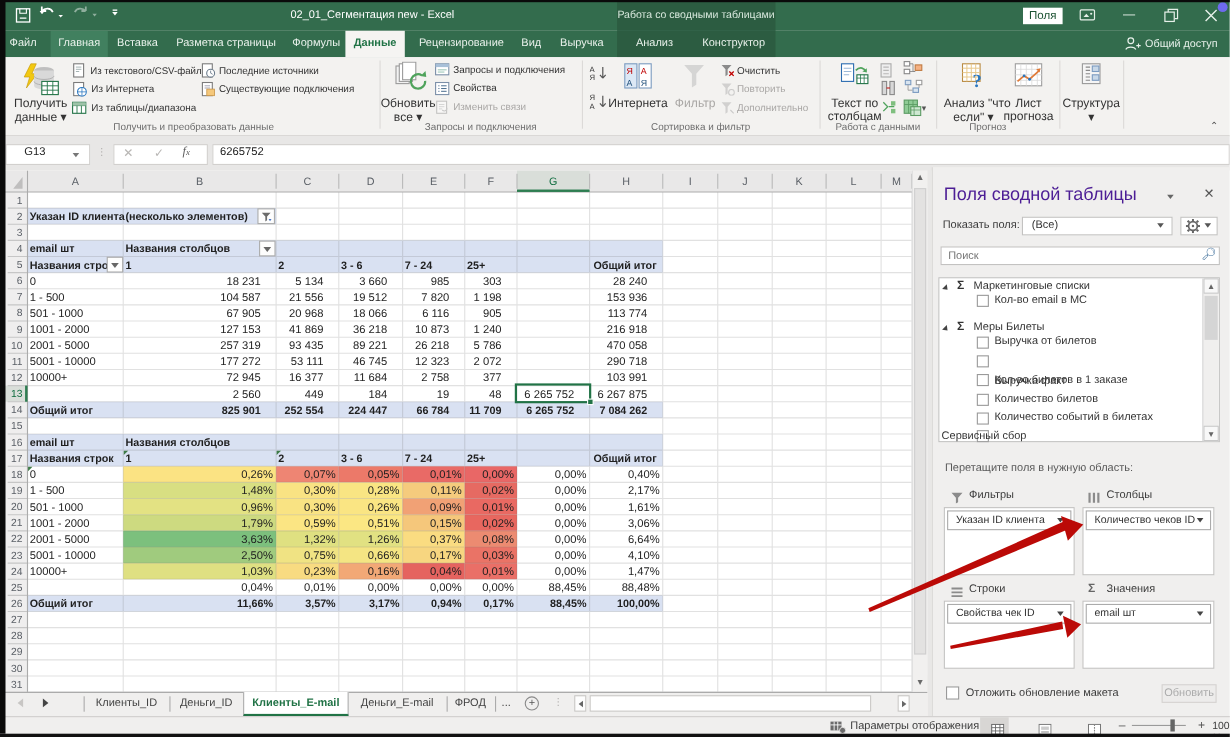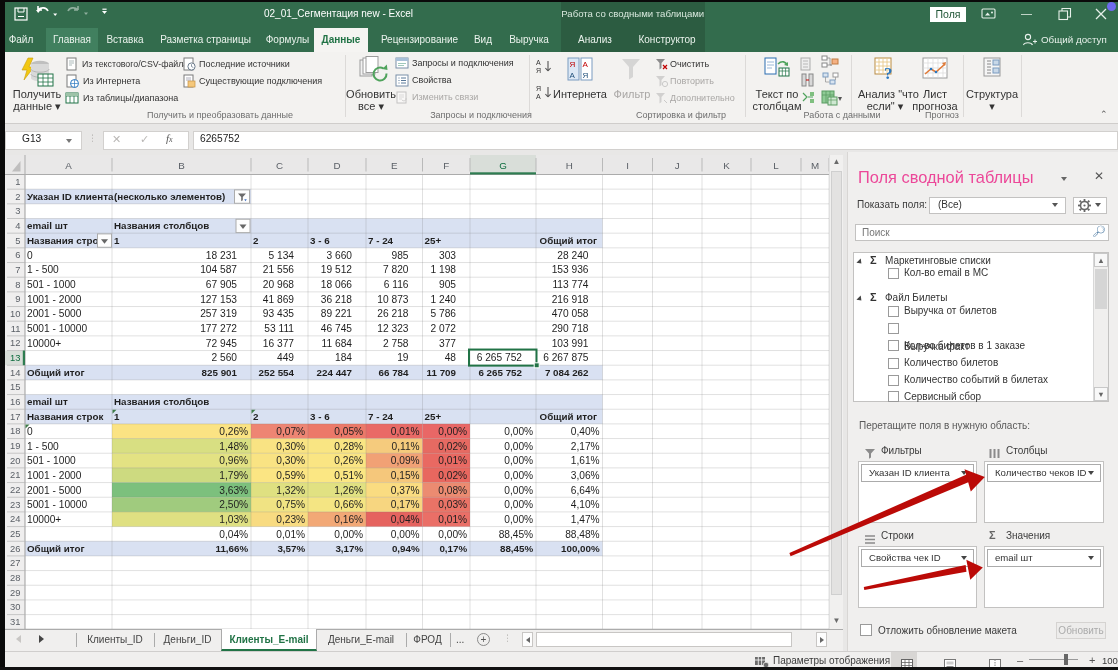--- a/index.html
+++ b/index.html
@@ -14,21 +14,21 @@
 .winbtn { top:0px; height:28px; color:#E6F0E9; font-size:13px; line-height:26px; }
 #bluedot { left:1107px; top:2px; width:9px; height:9px; border-radius:50%; background:#6E6AEE; }
 
 #tabrow { left:0; top:28px; width:1118px; height:24px; background:#336C4D; }
 .rtab { position:absolute; top:28px; height:24px; color:#EAF2EC; font-size:10px; line-height:23px; text-align:center; }
 #tab-glav { background:#41805F; }
 #tab-dan { background:#F5F4F2; color:#217346; font-weight:bold; }
 #ctxtabs { position:absolute; left:561px; top:28px; width:143.5px; height:24px; background:#2C5C41; }
 
 #ribbon { left:0; top:52px; width:1118px; height:71.5px; background:#F3F2F0; border-bottom:1px solid #CFCDCB; }
-.grplabel { position:absolute; top:57.5px; font-size:9px; color:#6E6E6E; white-space:nowrap; transform:translateX(-50%);margin-left:44px; }
+.grplabel { position:absolute; top:57.5px; font-size:9px; color:#6E6E6E; white-space:nowrap; transform:translateX(-50%); }
 .gsep { position:absolute; top:3px; width:1px; height:62px; background:#DCDAD8; }
 .sbtn { position:absolute; font-size:9px; color:#333; white-space:nowrap; }
 .bigtxt { position:absolute; font-size:11px; color:#333; text-align:center; white-space:nowrap; }
 .gray { color:#A9A7A5 !important; }
 
 #fbararea { left:0; top:123.5px; width:1118px; height:31.5px; background:#E8E7E6; }
 .finput { position:absolute; background:#fff; border:1px solid #D2D0CE; }
 
 #panel { left:847px; top:152px; width:271px; height:499px; background:#F0EFEE; border-left:1px solid #D8D6D4; }
 .pbox { position:absolute; background:#fff; border:1px solid #C3C2C1; }
@@ -578,21 +578,21 @@
 <div class="chev abs" style="left:66px;top:138.5px;border-top-color:#777"></div>
 <div class="abs" style="left:88px;top:133px;color:#B0AEAC;font-size:9px">⋮</div>
 <div class="finput abs" style="left:103px;top:130.5px;width:86px;height:19px"></div>
 <div class="abs" style="left:112px;top:133px;color:#B9B7B5;font-size:11px">✕</div>
 <div class="abs" style="left:140px;top:133px;color:#B9B7B5;font-size:11px">✓</div>
 <div class="abs" style="left:166px;top:132px;color:#5A5A5A;font-size:11px;font-style:italic;font-family:'Liberation Serif'">f<span style="font-size:8px">x</span></div>
 <div class="finput abs" style="left:193px;top:130.5px;width:925px;height:19px"></div>
 <div class="abs" style="left:200px;top:132.5px;font-size:10.2px;color:#222">6265752</div>
 
 <div id="panel" class="abs"></div>
-<div class="abs" style="left:858px;top:168px;font-size:16.4px;color:#ec4899;white-space:nowrap">Поля сводной таблицы</div>
+<div class="abs" style="left:858px;top:168px;font-size:16.4px;color:#4c1d95;white-space:nowrap">Поля сводной таблицы</div>
 <div class="chev abs" style="left:1061px;top:177px;border-top-color:#666"></div>
 <div class="abs" style="left:1094px;top:169px;font-size:12px;color:#555">✕</div>
 <div class="abs" style="left:857px;top:199px;font-size:10px;color:#3B3B3B;white-space:nowrap">Показать поля:</div>
 <div class="pbox abs" style="left:929px;top:196.5px;width:137px;height:17.5px"></div>
 <div class="abs" style="left:938px;top:199px;font-size:10px;color:#333">(Все)</div>
 <div class="chev abs" style="left:1052px;top:203px;border-top-color:#555"></div>
 <div class="pbox abs" style="left:1073px;top:196.5px;width:34px;height:17.5px"></div>
 <svg class="abs" style="left:1078px;top:199px" width="13" height="13" viewBox="0 0 13 13">
       <g fill="#666">
         <circle cx="6.5" cy="6.5" r="4" fill="none" stroke="#666" stroke-width="1.6"></circle>
@@ -622,34 +622,34 @@
 <div class="abs" style="left:857px;top:255px;font-size:10px;color:#333">
   <div style="position:absolute;left:1px;top:4px;width:0;height:0;border-top:3.5px solid transparent;border-bottom:3.5px solid transparent;border-left:4.5px solid #444;transform:rotate(45deg)"></div>
   <div style="position:absolute;left:13px;top:-1px;font-weight:bold;font-size:11px">Σ</div>
   <div style="position:absolute;left:28px;top:0px;white-space:nowrap">Маркетинговые списки</div>
 </div>
 <div class="cbox abs" style="left:888px;top:267.5px"></div>
 <div class="abs" style="left:904px;top:267px;font-size:10px;color:#333;white-space:nowrap">Кол-во email в МС</div>
 <div class="abs" style="left:857px;top:291.5px;font-size:10px;color:#333">
   <div style="position:absolute;left:1px;top:4px;width:0;height:0;border-top:3.5px solid transparent;border-bottom:3.5px solid transparent;border-left:4.5px solid #444;transform:rotate(45deg)"></div>
   <div style="position:absolute;left:13px;top:-1px;font-weight:bold;font-size:11px">Σ</div>
-  <div style="position:absolute;left:28px;top:0px;white-space:nowrap">Файл Билеты</div>
+  <div style="position:absolute;left:28px;top:0px;white-space:nowrap">Меры Билеты</div>
 </div>
 <div class="cbox abs" style="left:888px;top:305.5px"></div>
 <div class="abs" style="left:904px;top:305px;font-size:10px;color:#333;white-space:nowrap">Выручка от билетов</div>
 <div class="cbox abs" style="left:888px;top:322.5px"></div>
 <div class="abs" style="left:904px;top:341px;font-size:10px;color:#333;white-space:nowrap">Выручка факт</div>
 <div class="cbox abs" style="left:888px;top:340px"></div>
 <div class="abs" style="left:904px;top:339.5px;font-size:10px;color:#333;white-space:nowrap">Кол-во билетов в 1 заказе</div>
 <div class="cbox abs" style="left:888px;top:357.5px"></div>
 <div class="abs" style="left:904px;top:357px;font-size:10px;color:#333;white-space:nowrap">Количество билетов</div>
 <div class="cbox abs" style="left:888px;top:374.5px"></div>
 <div class="abs" style="left:904px;top:374px;font-size:10px;color:#333;white-space:nowrap">Количество событий в билетах</div>
 <div class="cbox abs" style="left:888px;top:391px"></div>
-<div class="abs" style="left:904px;top:390.5px;font-size:10px;color:#333;white-space:nowrap">Сервисный сбор</div>
+<div class="abs" style="left:856px;top:390.5px;font-size:10px;color:#333;white-space:nowrap">Сервисный сбор</div>
 
 <div class="abs" style="left:859px;top:420px;font-size:10px;color:#595959;white-space:nowrap">Перетащите поля в нужную область:</div>
 
 <div class="abs" style="left:864px;top:445px;width:12px;height:11px"><svg width="12" height="11">
       <path d="M1 1h10l-4 4.5v4l-2 1.2V5.5z" fill="#8B8B8B"></path>
     </svg></div>
 <div class="ptxt abs" style="left:881px;top:445px">Фильтры</div>
 <div class="abs" style="left:989px;top:445px;width:12px;height:11px"><svg width="12" height="11">
       <path d="M1.5 1v9M5.5 1v9M9.5 1v9" stroke="#8B8B8B" stroke-width="2"></path>
     </svg></div>

